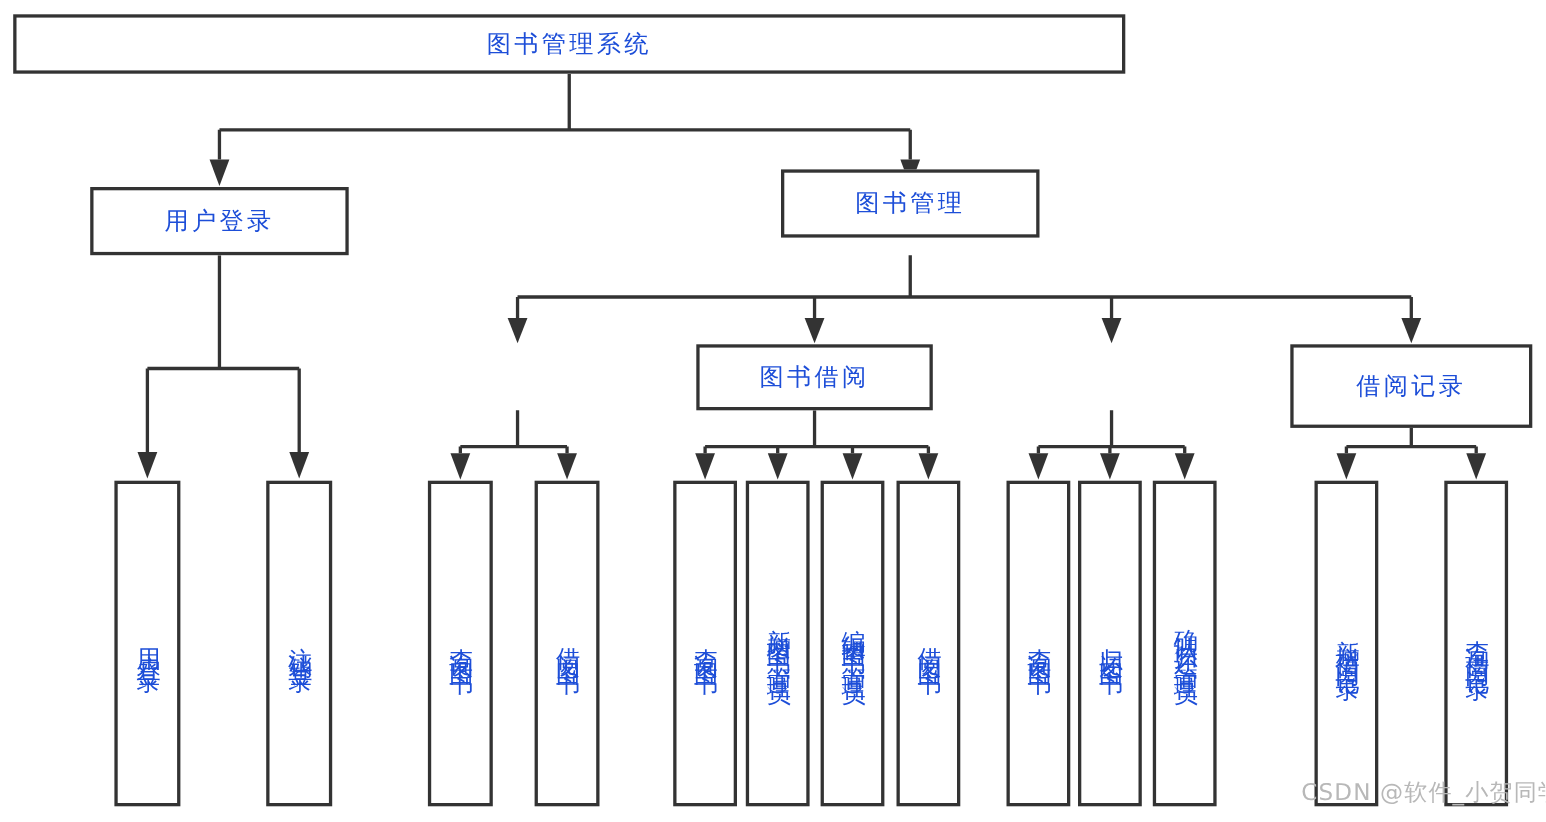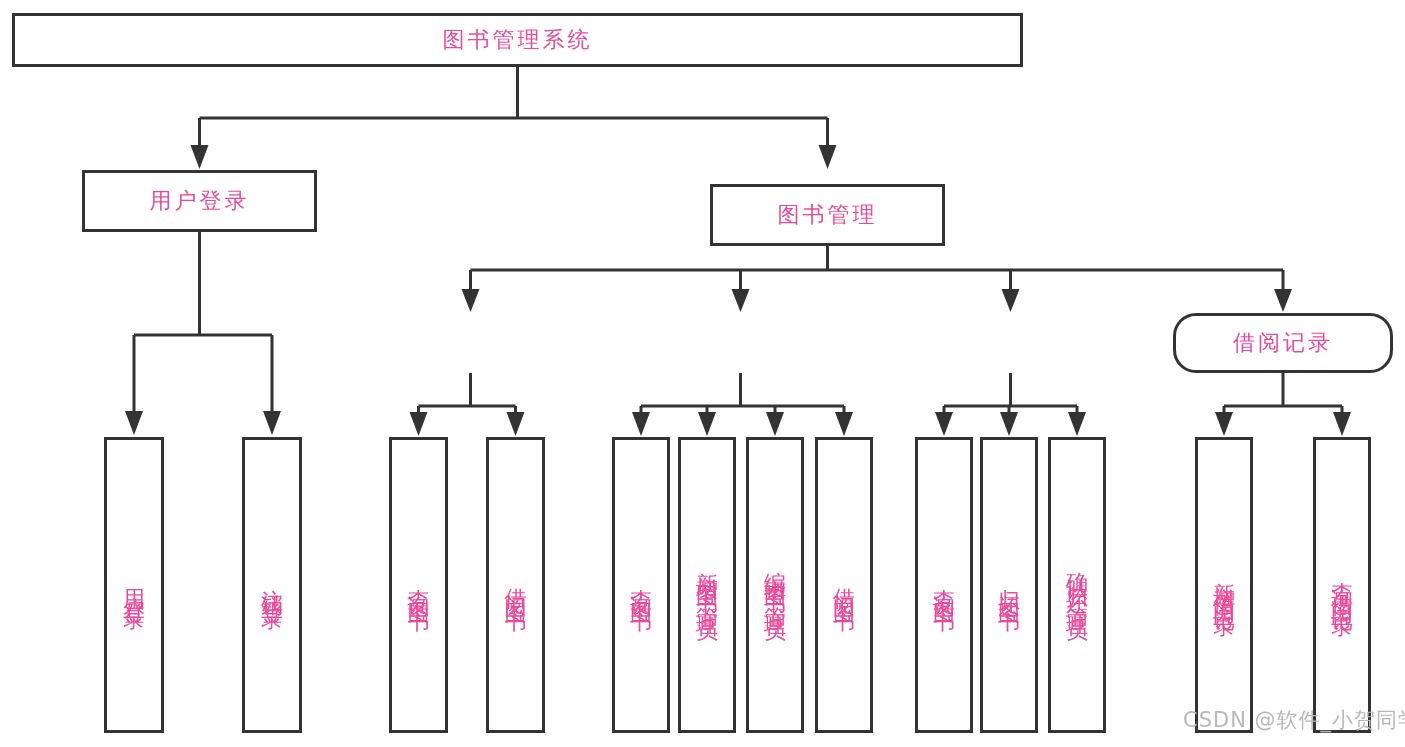--- a/index.html
+++ b/index.html
@@ -29,21 +29,21 @@
   }
   svg.connectors polygon {
     fill: #333333;
     stroke: none;
   }
   .box {
     position: absolute;
     box-sizing: border-box;
     border: 3px solid #333333;
     background: #ffffff;
-    color: #ec4899;
+    color: #1d4ed8;
     display: flex;
     align-items: center;
     justify-content: center;
   }
   .box.h {
     font-size: 22px;
     letter-spacing: 3px;
   }
   .box.v {
     writing-mode: vertical-rl;
@@ -113,23 +113,24 @@
     <g>
       <path d="M1283 373 V406 M1224 406 H1342 M1224 406 V412 M1342 406 V412"></path>
       <polygon points="1215,412 1233,412 1224,436"></polygon>
       <polygon points="1333,412 1351,412 1342,436"></polygon>
     </g>
   </svg>
 
   <div class="box h" style="left:12px; top:13px; width:1011px; height:54px;">图书管理系统</div>
 
   <div class="box h" style="left:82px; top:170px; width:235px; height:62px;">用户登录</div>
-  <div class="box h" style="left:710px; top:184px; width:235px; height:62px;">图书管理</div>
+  <div class="box h" style="left:710px; top:154px; width:235px; height:62px;">图书管理</div>
 
-  <div class="box h" style="left:1173px; top:313px; width:220px; height:60px;border-radius:23px;">借阅记录</div>
+  <div class="box h" style="left:633px; top:313px; width:215px; height:60px;">图书借阅</div>
+  <div class="box h" style="left:1173px; top:313px; width:220px; height:76px;">借阅记录</div>
 
   <div class="box v" style="left:104px; top:437px; width:60px; height:296px;">用户登录</div>
   <div class="box v" style="left:242px; top:437px; width:60px; height:296px;">注销登录</div>
 
   <div class="box v" style="left:389px; top:437px; width:59px; height:296px;">查询图书</div>
   <div class="box v" style="left:486px; top:437px; width:59px; height:296px;">借阅图书</div>
 
   <div class="box v" style="left:612px; top:437px; width:58px; height:296px;">查询图书</div>
   <div class="box v" style="left:678px; top:437px; width:58px; height:296px;">新增图书（管理员）</div>
   <div class="box v" style="left:746px; top:437px; width:58px; height:296px;">编辑图书（管理员）</div>

